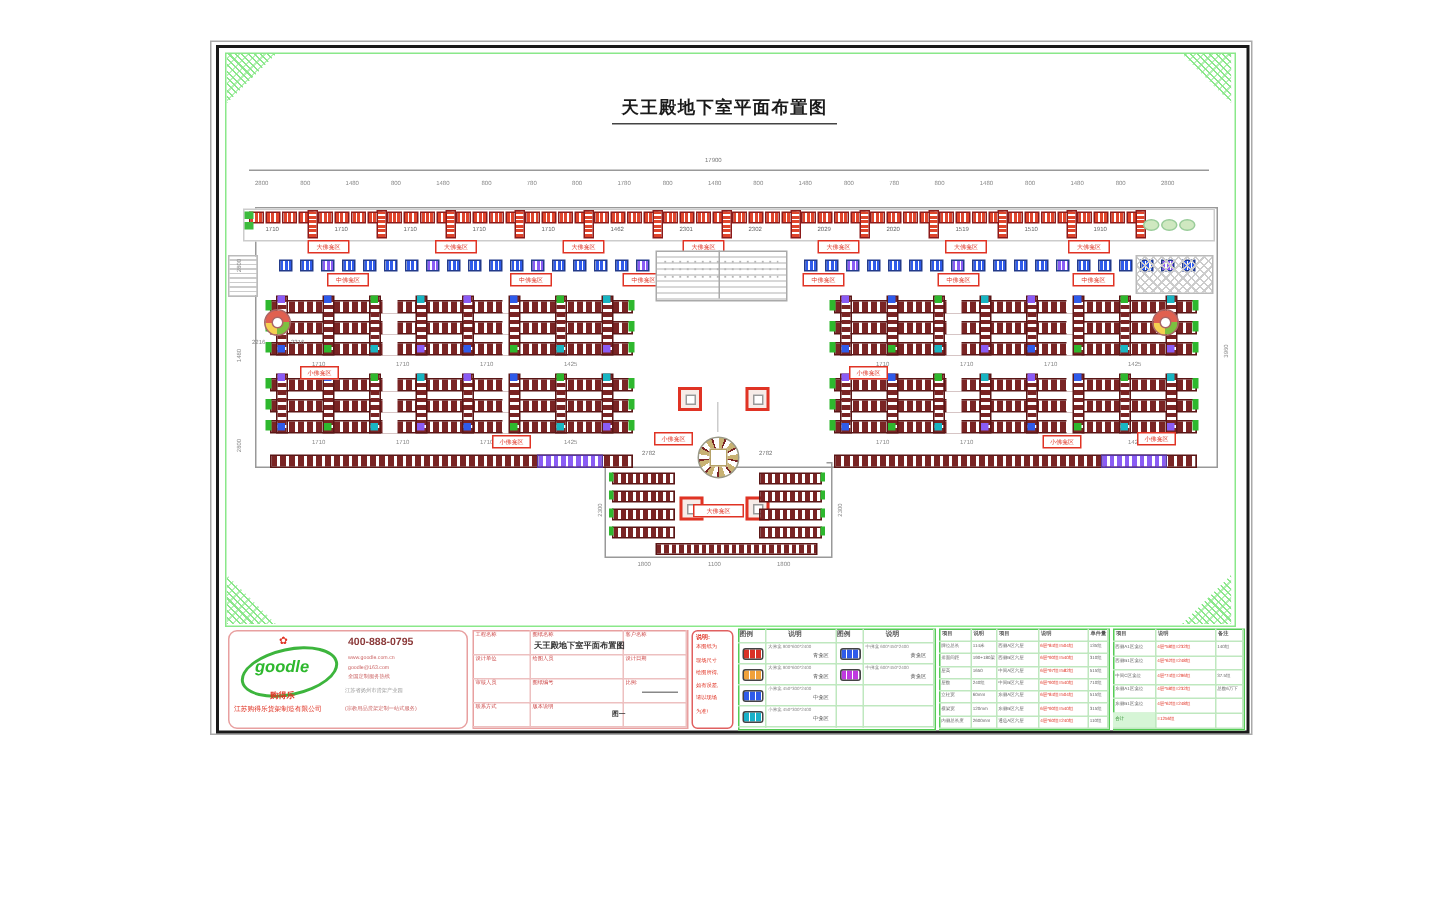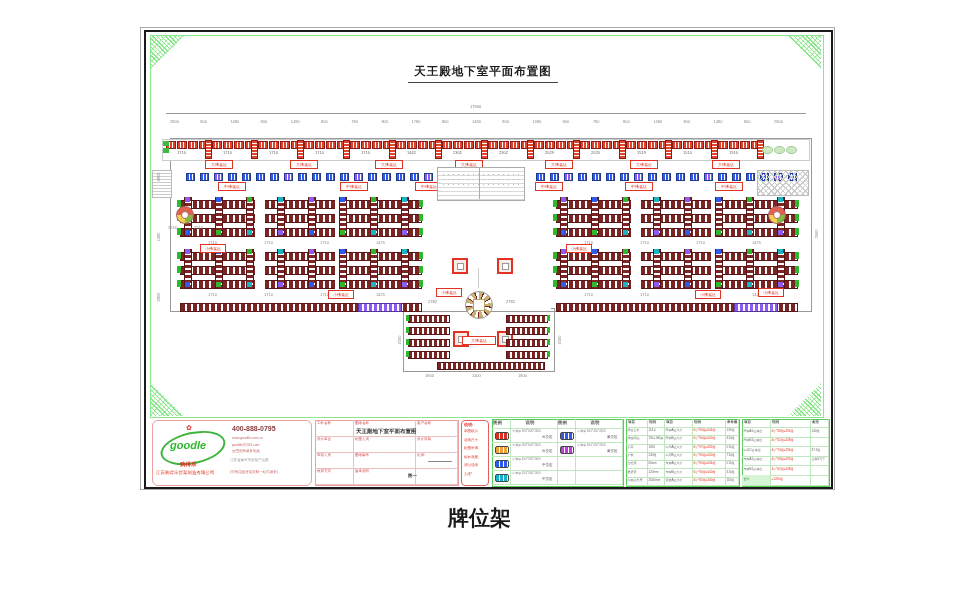--- a/index.html
+++ b/index.html
@@ -644,14 +644,13 @@
       <div class="cellb" style="position: absolute; left: 810px; top: 465.4px; width: 18px; height: 9.6px;"></div>
       <div style="position: absolute; left: 811.5px; top: 467.9px; font-size: 3px; line-height: 1; white-space: nowrap; color: rgb(102, 102, 102);"></div>
       <div class="cellb" style="position: absolute; left: 742px; top: 475px; width: 28px; height: 9.6px; background: rgb(214, 245, 214);"></div>
       <div style="position: absolute; left: 743.5px; top: 477.5px; font-size: 3px; line-height: 1; white-space: nowrap; color: rgb(42, 138, 42);">合计</div>
       <div class="cellb" style="position: absolute; left: 770px; top: 475px; width: 40px; height: 9.6px;"></div>
       <div style="position: absolute; left: 771.5px; top: 477.5px; font-size: 3px; line-height: 1; white-space: nowrap; color: rgb(224, 51, 36);">=1256组</div>
       <div class="cellb" style="position: absolute; left: 810px; top: 475px; width: 18px; height: 9.6px;"></div>
       <div style="position: absolute; left: 811.5px; top: 477.5px; font-size: 3px; line-height: 1; white-space: nowrap; color: rgb(102, 102, 102);"></div>
     </div>
 
-  <div id="caption" style="top:504px;">牌位架</div>
 </div>
 
 </body></html>

